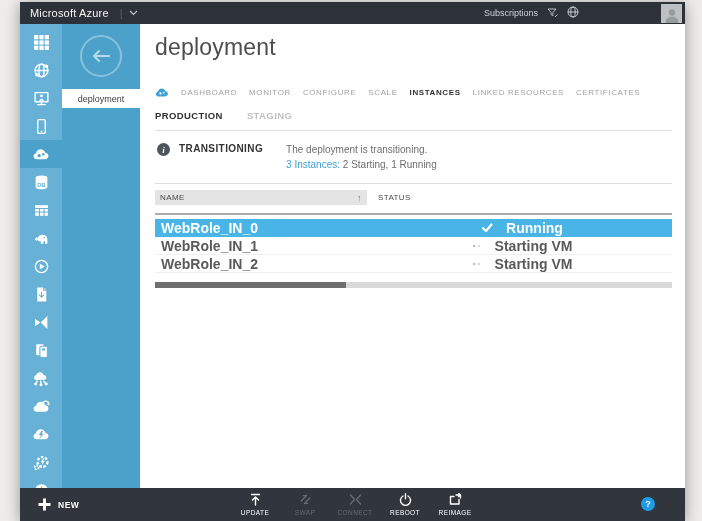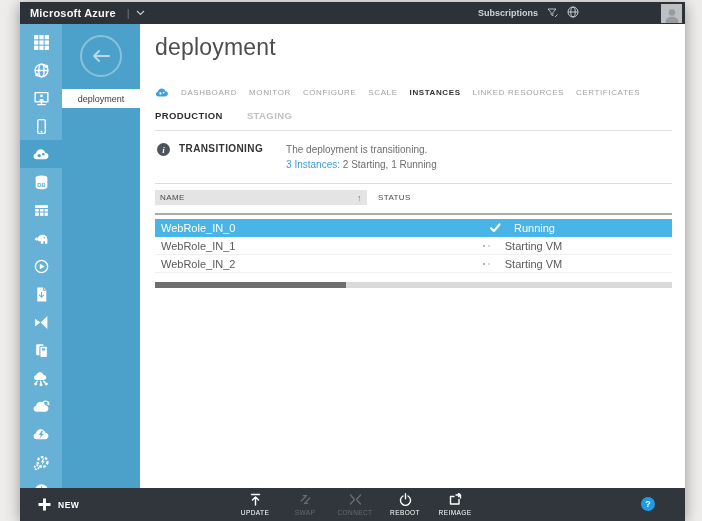--- a/index.html
+++ b/index.html
@@ -1,20 +1,20 @@
 <!DOCTYPE html>
 <html><head>
 <meta charset="utf-8">
 <style>
   html,body{margin:0;padding:0;}
   .page{position:relative;width:702px;height:521px;background:#efedec;font-family:"Liberation Sans",sans-serif;overflow:hidden;}
   .window{position:absolute;left:20px;top:2px;width:665px;height:519px;background:#fff;box-shadow:0 2px 14px rgba(0,0,0,.38);}
 
   
-  .topbar{position:absolute;top:0;left:0;right:0;height:22px;background:#2d3238;display:flex;align-items:center;font-weight:bold;}
+  .topbar{position:absolute;top:0;left:0;right:0;height:22px;background:#2d3238;display:flex;align-items:center;}
   .brand{color:#f5f5f5;font-size:11px;margin-left:10px;letter-spacing:.2px;}
   .brand-sep{color:#5a6066;font-size:11px;margin-left:11px;}
   .brand-chevron{margin-left:6px;display:flex;align-items:center;}
   .topbar-right{margin-left:auto;display:flex;align-items:center;gap:9px;margin-right:106px;}
   .subs-label{color:#cfd3d6;font-size:9px;}
   .avatar{position:absolute;right:3px;top:2px;width:21px;height:19px;background:#bcc0c2;display:flex;align-items:flex-end;justify-content:center;overflow:hidden;}
 
   
   .body{position:absolute;top:22px;left:0;right:0;bottom:33px;display:flex;overflow:hidden;}
 
@@ -45,21 +45,21 @@
   .info-icon{width:13px;height:13px;border-radius:50%;background:#4d545b;color:#fff;font-family:"Liberation Serif",serif;font-style:italic;font-size:9px;font-weight:bold;display:flex;align-items:center;justify-content:center;flex:0 0 13px;}
   .notice-head{font-size:10px;font-weight:bold;color:#333;letter-spacing:.4px;margin-right:14px;white-space:nowrap;}
   .notice-text{font-size:10px;color:#6e6e6e;line-height:1.45;}
   .notice-link{color:#3f9fd6;cursor:pointer;}
   .divider2{margin-top:11px;border-top:1px solid #ddd;}
 
   .thead{margin-top:6px;display:flex;align-items:center;height:15px;border-bottom:2px solid #ababab;padding-bottom:8px;}
   .th-name{width:212px;background:#e4e4e4;height:15px;display:flex;align-items:center;justify-content:space-between;padding:0 5px;box-sizing:border-box;font-size:8px;color:#4a4a4a;letter-spacing:.4px;cursor:pointer;}
   .sort-arrow{font-size:9px;color:#777;}
   .th-status{flex:1;padding-left:11px;font-size:8px;color:#4a4a4a;letter-spacing:.4px;}
-  .trow{display:flex;align-items:center;height:17px;font-size:11px;color:#5a5a5a;border-bottom:1px solid #f0f0f0;cursor:pointer;}
+  .trow{display:flex;align-items:center;height:17px;font-size:14px;color:#5a5a5a;border-bottom:1px solid #f0f0f0;cursor:pointer;font-weight:bold;}
   .trow.selected{background:#49b4e6;color:#fff;border-bottom:none;margin-top:4px;height:18px;}
   .cell-name{width:212px;padding-left:6px;box-sizing:border-box;}
   .cell-status{flex:1;padding-left:6px;display:flex;align-items:center;gap:13px;justify-content:center;}
   .spinner{display:inline-flex;gap:3px;margin-right:2px;}
   .spinner i{width:2px;height:2px;background:#b5b5b5;display:block;}
   .spinner i:last-child{background:#d8d8d8;}
   .scrollbar{margin-top:9px;height:6px;background:#dadada;position:relative;cursor:pointer;}
   .scroll-thumb{position:absolute;left:0;top:0;bottom:0;width:37%;background:#6f6f6f;cursor:grab;}
 
   

